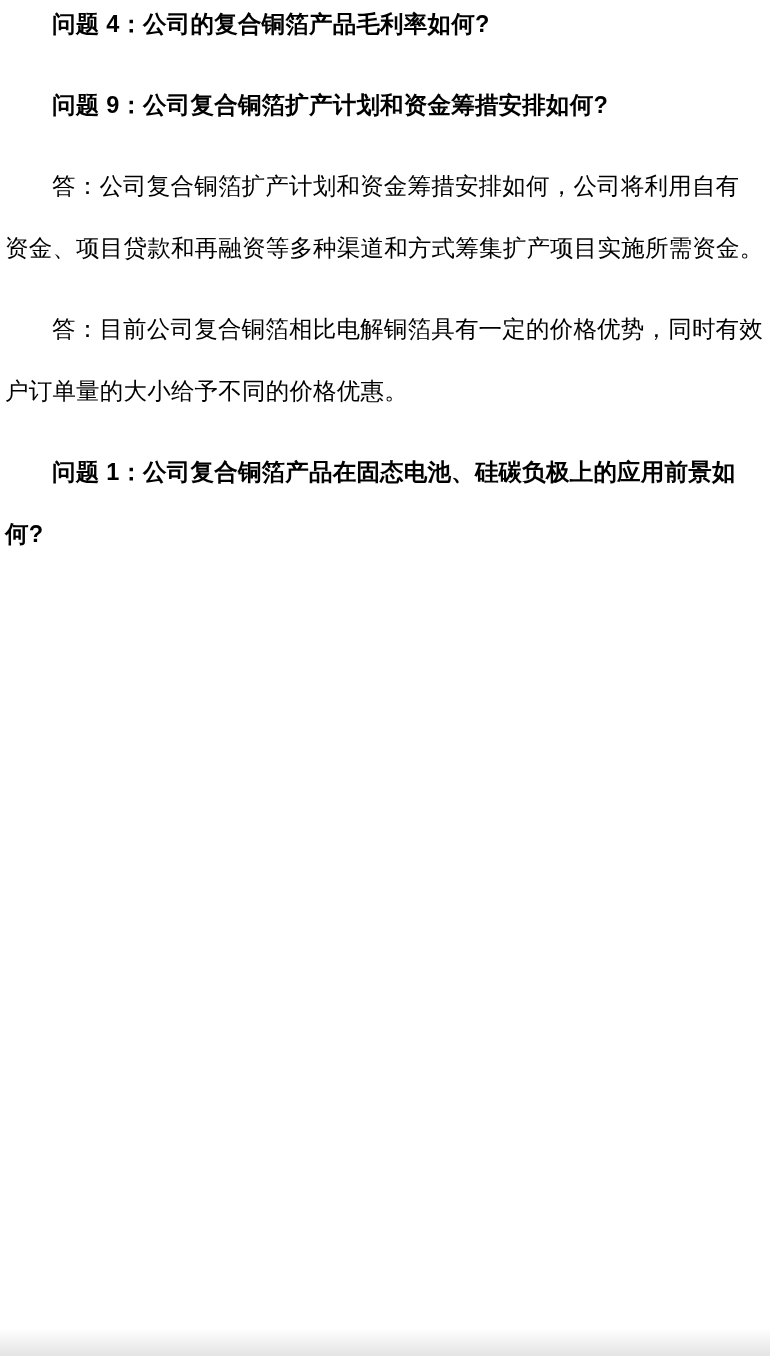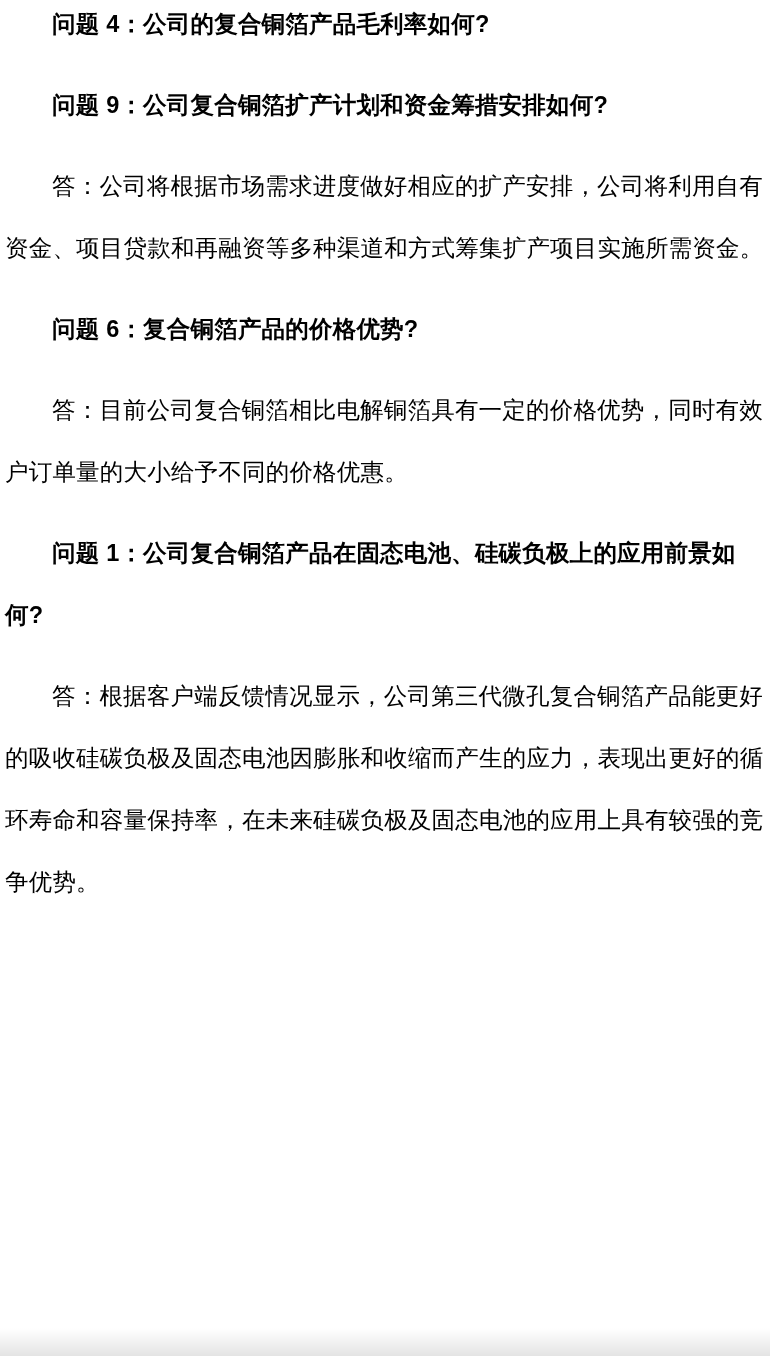--- a/index.html
+++ b/index.html
@@ -50,35 +50,30 @@
 <body>
 
 <div class="doc">
 
   <section class="qa">
     <p class="question">问题 4：公司的复合铜箔产品毛利率如何?</p>
   </section>
 
   <section class="qa">
     <p class="question">问题 9：公司复合铜箔扩产计划和资金筹措安排如何?</p>
-    <p class="answer">答：公司将根据市场需求进度做好相应的扩产安排，公司将利用自有
+    <p class="answer">答：公司复合铜箔扩产计划和资金筹措安排如何，公司将利用自有
 资金、项目贷款和再融资等多种渠道和方式筹集扩产项目实施所需资金。</p>
   </section>
 
   <section class="qa">
-    <p class="question">问题 6：复合铜箔产品的价格优势?</p>
     <p class="answer">答：目前公司复合铜箔相比电解铜箔具有一定的价格优势，同时有效
 户订单量的大小给予不同的价格优惠。</p>
   </section>
 
   <section class="qa">
     <p class="question">问题 1：公司复合铜箔产品在固态电池、硅碳负极上的应用前景如
 何?</p>
-    <p class="answer">答：根据客户端反馈情况显示，公司第三代微孔复合铜箔产品能更好
-的吸收硅碳负极及固态电池因膨胀和收缩而产生的应力，表现出更好的循
-环寿命和容量保持率，在未来硅碳负极及固态电池的应用上具有较强的竞
-争优势。</p>
   </section>
 
 
 </div>
 
 <div class="bottom-shade"></div>
 
 </body></html>

